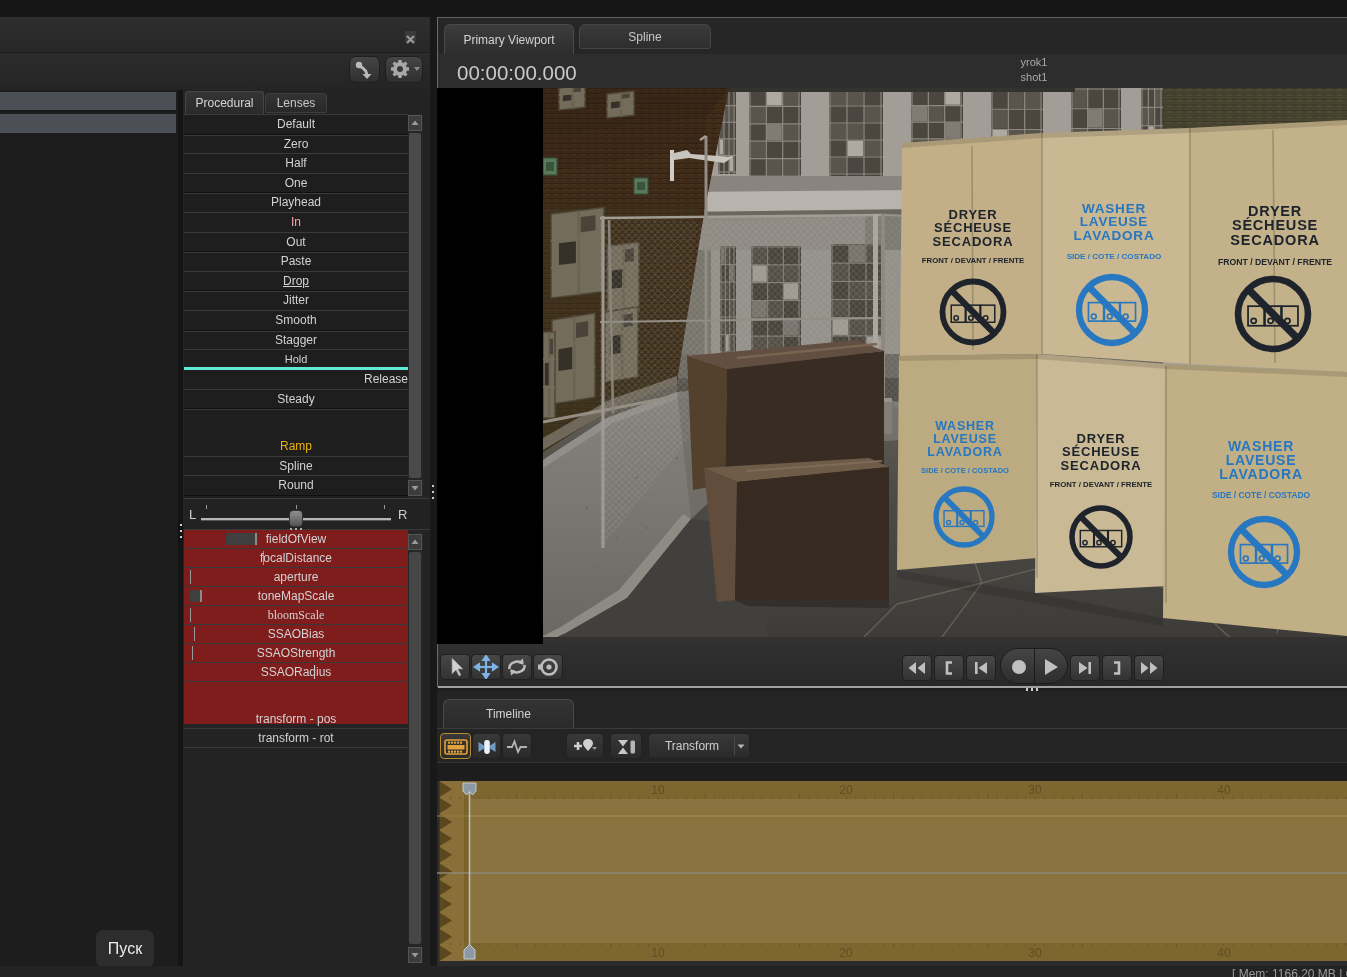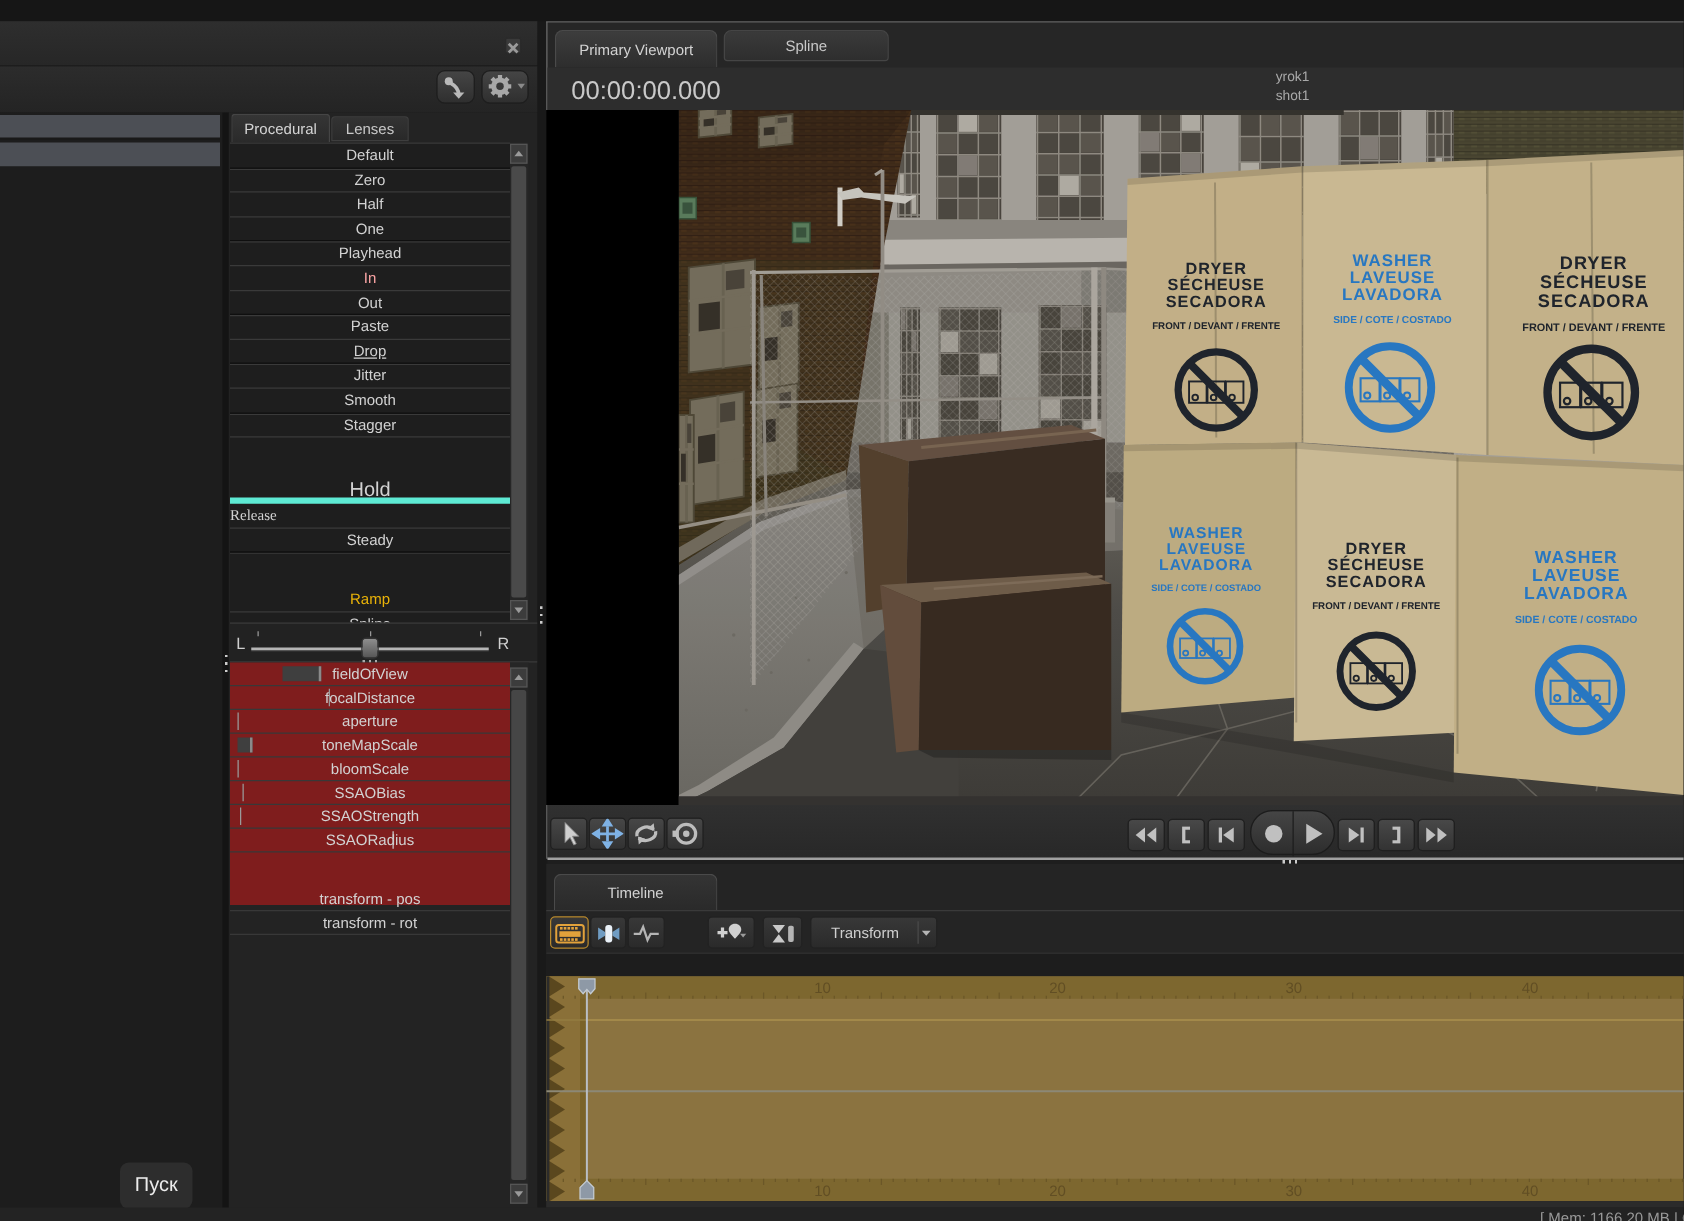--- a/index.html
+++ b/index.html
@@ -63,22 +63,22 @@
     <div style="height:19.62px;line-height:19.6px;text-align:center;color:#d2d2d2;font-size:12px;border-bottom:1px solid #3a3a3a;">Half</div>
     <div style="height:19.62px;line-height:19.6px;text-align:center;color:#d2d2d2;font-size:12px;border-bottom:1px solid #0f0f0f;box-shadow:0 1px 0 #3a3a3a;">One</div>
     <div style="height:19.62px;line-height:19.6px;text-align:center;color:#d2d2d2;font-size:12px;border-bottom:1px solid #3a3a3a;">Playhead</div>
     <div style="height:19.62px;line-height:19.6px;text-align:center;color:#fca5a5;font-size:12px;border-bottom:1px solid #3a3a3a;">In</div>
     <div style="height:19.62px;line-height:19.6px;text-align:center;color:#d2d2d2;font-size:12px;border-bottom:1px solid #0f0f0f;box-shadow:0 1px 0 #3a3a3a;">Out</div>
     <div style="height:19.62px;line-height:19.6px;text-align:center;color:#d2d2d2;font-size:12px;border-bottom:1px solid #3a3a3a;">Paste</div>
     <div style="height:19.62px;line-height:19.6px;text-align:center;color:#d2d2d2;font-size:12px;border-bottom:1px solid #0f0f0f;box-shadow:0 1px 0 #3a3a3a;text-decoration:underline;">Drop</div>
     <div style="height:19.62px;line-height:19.6px;text-align:center;color:#d2d2d2;font-size:12px;border-bottom:1px solid #3a3a3a;">Jitter</div>
     <div style="height:19.62px;line-height:19.6px;text-align:center;color:#d2d2d2;font-size:12px;border-bottom:1px solid #0f0f0f;box-shadow:0 1px 0 #3a3a3a;">Smooth</div>
     <div style="height:19.62px;line-height:19.6px;text-align:center;color:#d2d2d2;font-size:12px;border-bottom:1px solid #3a3a3a;">Stagger</div>
-    <div style="height:19.62px;line-height:19.6px;text-align:center;color:#d2d2d2;font-size:16px;border-bottom:5px solid #5eead4;margin-top:33px;">Hold</div>
-    <div style="height:19.62px;line-height:19.6px;text-align:left;color:#d2d2d2;font-size:12px;border-bottom:1px solid #3a3a3a;font-family:Liberation Serif, serif;">Release</div>
+    <div style="height:19.62px;line-height:19.6px;text-align:center;color:#d2d2d2;font-size:11px;border-bottom:3px solid #5eead4;">Hold</div>
+    <div style="height:19.62px;line-height:19.6px;text-align:right;color:#d2d2d2;font-size:12px;border-bottom:1px solid #3a3a3a;">Release</div>
     <div style="height:19.62px;line-height:19.6px;text-align:center;color:#d2d2d2;font-size:12px;border-bottom:1px solid #0f0f0f;box-shadow:0 1px 0 #3a3a3a;">Steady</div>
     <div style="height:19.62px;line-height:19.6px;text-align:center;color:#eab308;font-size:12px;border-bottom:1px solid #3a3a3a;margin-top:28px;">Ramp</div>
     <div style="height:19.62px;line-height:19.6px;text-align:center;color:#d2d2d2;font-size:12px;border-bottom:1px solid #3a3a3a;">Spline</div>
     <div style="height:19.62px;line-height:19.6px;text-align:center;color:#d2d2d2;font-size:12px;border-bottom:1px solid #0f0f0f;">Round</div>
   </div>
 
 <div class="abs" style="left:408px;top:114px;width:15px;height:384px;background:#262626;"></div>
 <div class="abs" style="left:408px;top:115px;width:14px;height:16px;background:#3c3c3c;border:1px solid #555;text-align:center;"><svg width="12" height="14" viewBox="0 0 12 14">
       <path d="M2.5 9 L6 4.5 L9.5 9 Z" fill="#9a9a9a"></path>
     </svg></div>
@@ -97,21 +97,21 @@
   <div style="position:absolute;left:200px;top:6px;width:1px;height:4px;background:#999;"></div>
   <div style="position:absolute;left:105px;top:11px;width:14px;height:17px;border-radius:4px;background:linear-gradient(#8e8e8e,#565656);border:1px solid #333;"></div>
   <div style="position:absolute;left:106px;top:29px;width:13px;height:2px;background:repeating-linear-gradient(90deg,#aaa 0 2px, transparent 2px 5px);"></div>
 </div>
 
 <div class="abs" id="chanlist" style="left:184px;top:530px;width:224px;height:194px;background:#7f1d1d;">
     <div style="position:relative;height:19.05px;line-height:19px;text-align:center;color:#d2d2d2;font-size:12px;border-bottom:1px solid #383838;"><div style="position:absolute;left:42px;top:3px;width:31px;height:12px;background:#3f3f3f;border-right:2px solid #8a8a8a;"></div>fieldOfView</div>
     <div style="position:relative;height:19.05px;line-height:19px;text-align:center;color:#d2d2d2;font-size:12px;border-bottom:1px solid #383838;"><div style="position:absolute;left:79px;top:2px;width:1px;height:14px;background:#9a9a9a;"></div>focalDistance</div>
     <div style="position:relative;height:19.05px;line-height:19px;text-align:center;color:#d2d2d2;font-size:12px;border-bottom:1px solid #383838;"><div style="position:absolute;left:6px;top:2px;width:1px;height:14px;background:#9a9a9a;"></div>aperture</div>
     <div style="position:relative;height:19.05px;line-height:19px;text-align:center;color:#d2d2d2;font-size:12px;border-bottom:1px solid #383838;"><div style="position:absolute;left:6px;top:3px;width:12px;height:12px;background:#3f3f3f;border-right:2px solid #8a8a8a;"></div>toneMapScale</div>
-    <div style="position:relative;height:19.05px;line-height:19px;text-align:center;color:#d2d2d2;font-size:12px;border-bottom:1px solid #383838;"><div style="position:absolute;left:6px;top:2px;width:1px;height:14px;background:#9a9a9a;"></div>bloomScale</div>
+    <div style="position:relative;height:19.05px;line-height:19px;text-align:center;color:#d2d2d2;font-size:12px;border-bottom:1px solid #383838;font-family:Liberation Serif, serif;"><div style="position:absolute;left:6px;top:2px;width:1px;height:14px;background:#9a9a9a;"></div>bloomScale</div>
     <div style="position:relative;height:19.05px;line-height:19px;text-align:center;color:#d2d2d2;font-size:12px;border-bottom:1px solid #383838;"><div style="position:absolute;left:10px;top:2px;width:1px;height:14px;background:#9a9a9a;"></div>SSAOBias</div>
     <div style="position:relative;height:19.05px;line-height:19px;text-align:center;color:#d2d2d2;font-size:12px;border-bottom:1px solid #383838;"><div style="position:absolute;left:8px;top:2px;width:1px;height:14px;background:#9a9a9a;"></div>SSAOStrength</div>
     <div style="position:relative;height:19.05px;line-height:19px;text-align:center;color:#d2d2d2;font-size:12px;border-bottom:1px solid #383838;"><div style="position:absolute;left:130px;top:2px;width:1px;height:14px;background:#cccccc;"></div>SSAORadius</div>
     <div style="position:relative;height:19.05px;line-height:19px;text-align:center;color:#d2d2d2;font-size:12px;border-bottom:1px solid #383838;margin-top:28px;">transform - pos</div>
     <div style="position:relative;height:19.05px;line-height:19px;text-align:center;color:#d2d2d2;font-size:12px;border-bottom:1px solid #383838;">transform - rot</div>
   </div>
 
 <div class="abs" style="left:408px;top:530px;width:15px;height:433px;background:#262626;"></div>
 <div class="abs" style="left:408px;top:534px;width:14px;height:16px;background:#3c3c3c;border:1px solid #555;text-align:center;"><svg width="12" height="14" viewBox="0 0 12 14">
       <path d="M2.5 9 L6 4.5 L9.5 9 Z" fill="#9a9a9a"></path>

